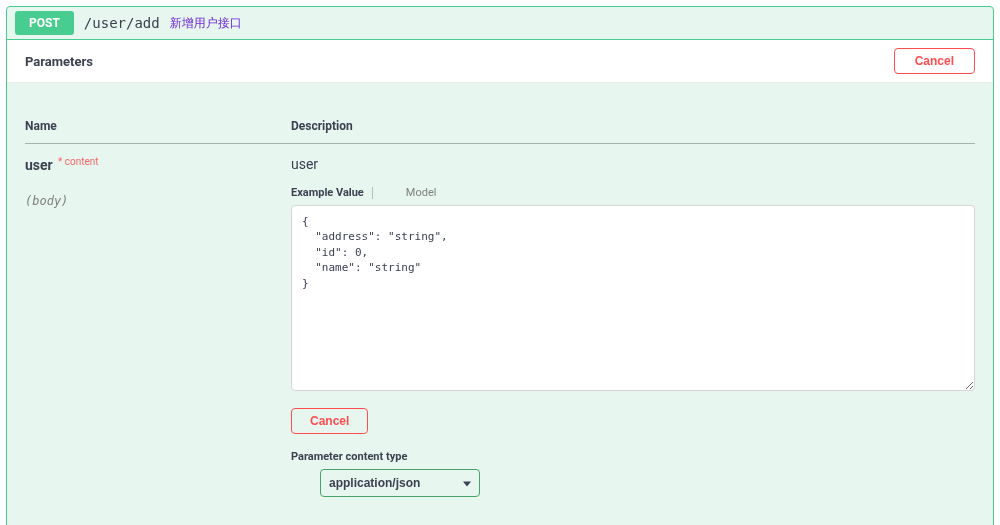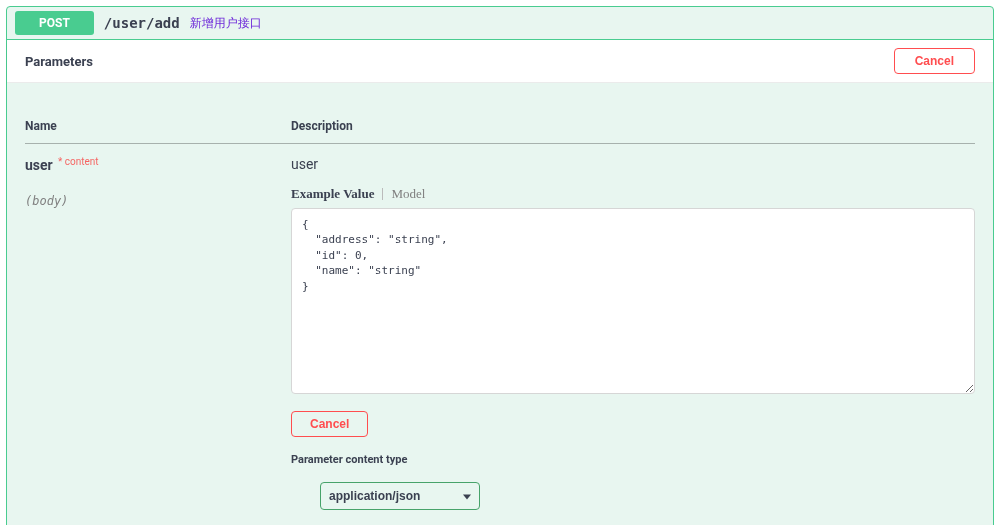--- a/index.html
+++ b/index.html
@@ -21,29 +21,29 @@
     display: flex;
     align-items: center;
     padding: 4px 8px;
     border-bottom: 1px solid #49cc90;
   }
   .method-badge {
     background: #49cc90;
     color: #fff;
     font-weight: 700;
     font-size: 12px;
-    padding: 5px 24px;
+    padding: 5px 14px;
     border-radius: 3px;
     margin-right: 10px;
     min-width: 56px;
     text-align: center;
   }
   .path {
     font-family: ui-monospace, Menlo, Consolas, monospace;
-    font-weight: 700;
+    font-weight: 400;
     font-size: 14px;
     color: #3b4151;
     margin-right: 10px;
   }
   .summary-text {
     font-size: 12px;
     color: #6d28d9;
   }
   .opblock-body {
     background: #fff;
@@ -113,31 +113,30 @@
     margin-top: 21px;
   }
   .desc-text {
     font-size: 14px;
     color: #3b4151;
     margin-bottom: 14px;
   }
   .tabbar {
     display: flex;
     align-items: center;
-    font-size: 13px;
+    font-size: 11px;
     margin-bottom: 6px;
-    font-family: Liberation Serif, serif;
   }
   .tabbar .tab {
     padding: 0 8px;
     cursor: pointer;
   }
   .tabbar .tab:first-child { padding-left: 0; }
   .tabbar .tab.active { font-weight: 700; color: #3b4151; }
-  .tabbar .tab.inactive { color: #808080; }
+  .tabbar .tab.inactive { color: #808080; margin-left: 25px; }
   .tabbar .sep { width:1px; height:12px; background:#bbb; }
   textarea.body-input {
     width: 100%;
     min-height: 186px;
     background: #fff;
     border: 1px solid #d6d6d6;
     border-radius: 4px;
     padding: 8px 10px;
     font-family: ui-monospace, Menlo, Consolas, monospace;
     font-size: 11px;
@@ -155,21 +154,21 @@
     padding: 5px 18px;
     border-radius: 4px;
     cursor: pointer;
   }
   .content-type-block { margin-top: 16px; }
   .ct-label {
     font-weight: 700;
     font-size: 11px;
     color: #3b4151;
     display: block;
-    margin-bottom: 16px;
+    margin-bottom: 6px;
   }
   .ct-select-wrap {
     position: relative;
     width: 160px;
     margin-left: 29px;
   }
   select.ct-select {
     width: 100%;
     border: 1.5px solid #47a36a;
     border-radius: 4px;

